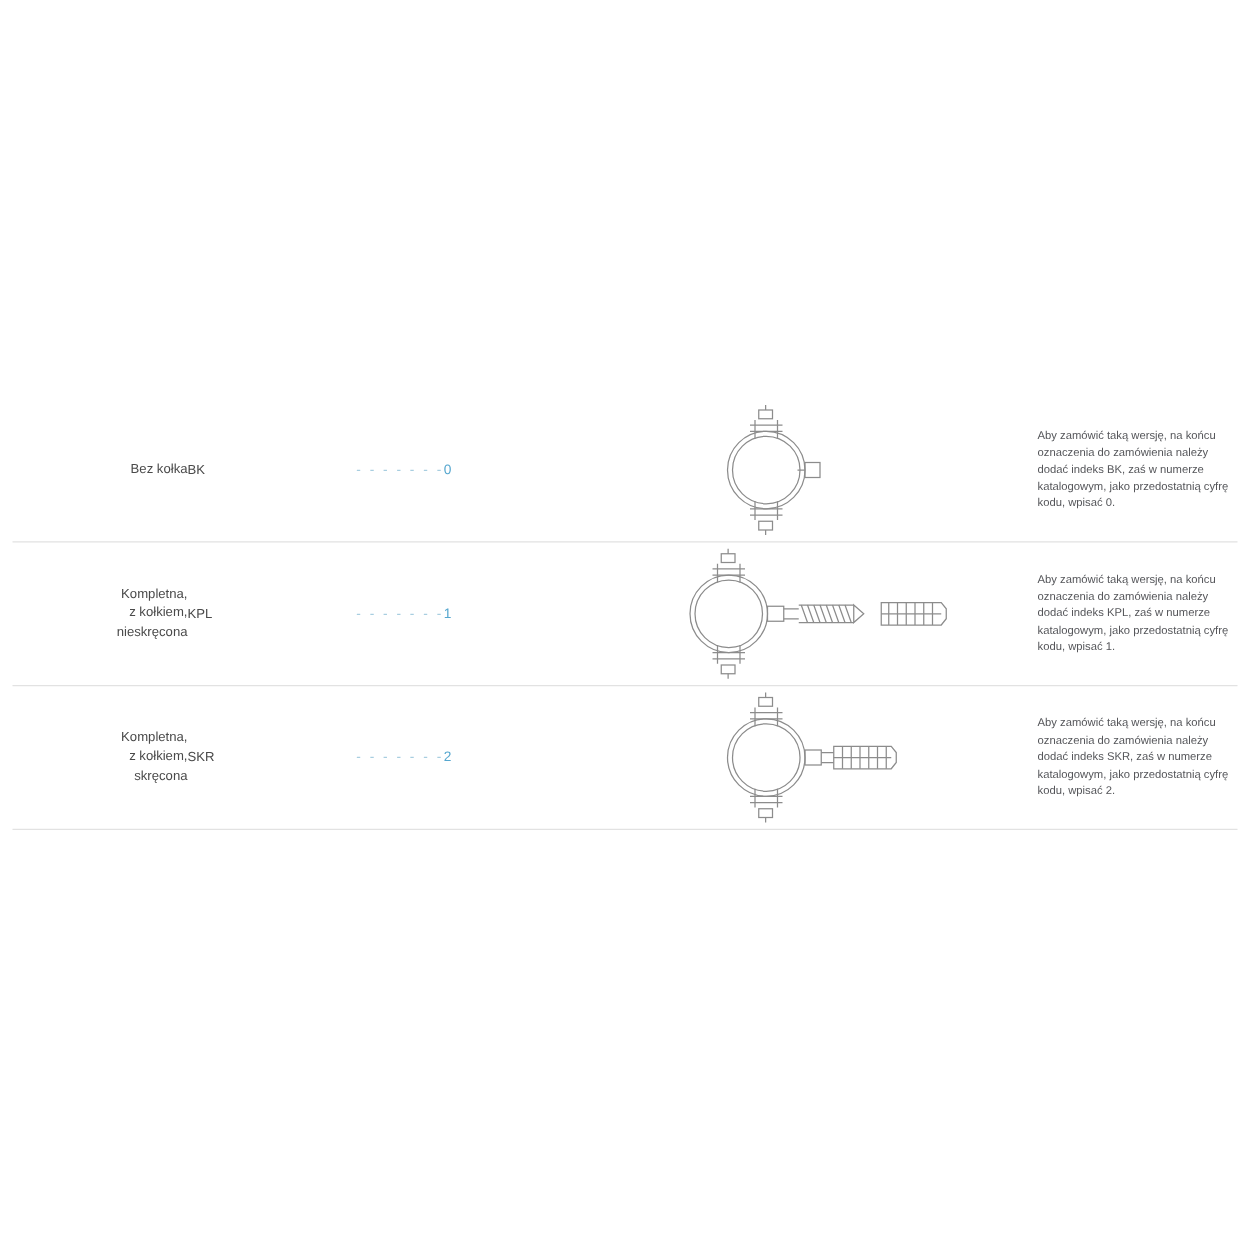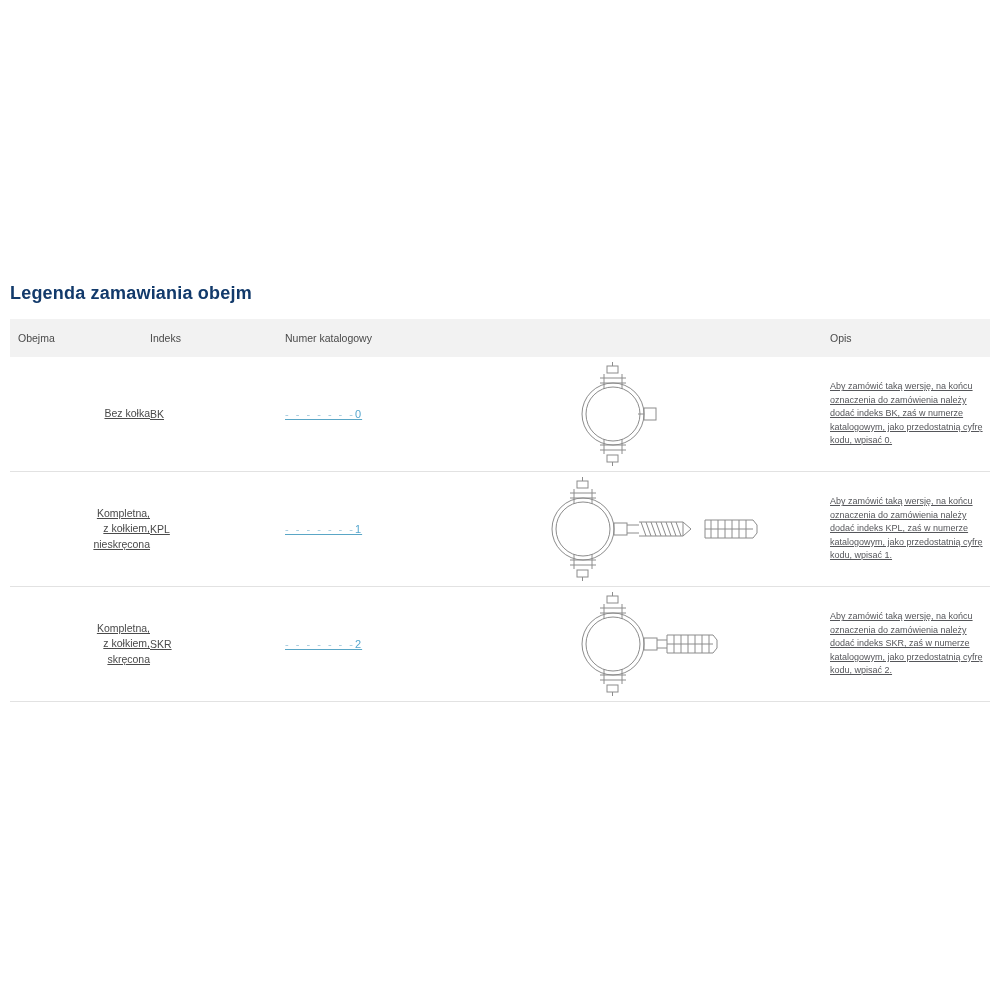--- a/index.html
+++ b/index.html
@@ -52,21 +52,21 @@
   .row {
     display: flex;
     align-items: center;
     border-bottom: 1px solid #e2e2e2;
     min-height: 114px;
     font-size: 10.5px;
     color: #4a4a4a;
   }
   .row:last-child { border-bottom: 1px solid #e2e2e2; }
 
-  .cell { box-sizing: border-box; text-decoration: underline; }
+  .cell { box-sizing: border-box; }
   .cell-label { line-height: 1.45; padding-left: 8px; text-align: right; }
   .cell-index { }
   .cell-code {
     color: #5aa6c6;
     font-size: 11px;
     letter-spacing: 1px;
     white-space: nowrap;
   }
   .dashes { color: #9fc9dd; letter-spacing: 2px; }
   .digit { color: #56a7cf; }
@@ -81,31 +81,23 @@
     justify-content: center;
     height: 110px;
   }
   svg { display: block; }
 </style>
 </head>
 <body>
 
 <div class="page">
 
-  <div class="title">Legenda zamawiania obejm</div>
 
   <div class="table">
 
-    <div class="thead">
-      <div class="col-obejma">Obejma</div>
-      <div class="col-indeks">Indeks</div>
-      <div class="col-numer">Numer katalogowy</div>
-      <div class="col-rysunek"></div>
-      <div class="col-opis">Opis</div>
-    </div>
 
     <div class="row">
       <div class="cell col-obejma cell-label">Bez kołka</div>
       <div class="cell col-indeks cell-index">BK</div>
       <div class="cell col-numer cell-code">
         <span class="dashes">- - - - - - -</span><span class="digit">0</span>
       </div>
       <div class="cell col-rysunek">
         <div class="drawing">
           <svg width="200" height="108" viewBox="0 0 200 108" fill="none" stroke="#8c8c8c" stroke-width="1">

